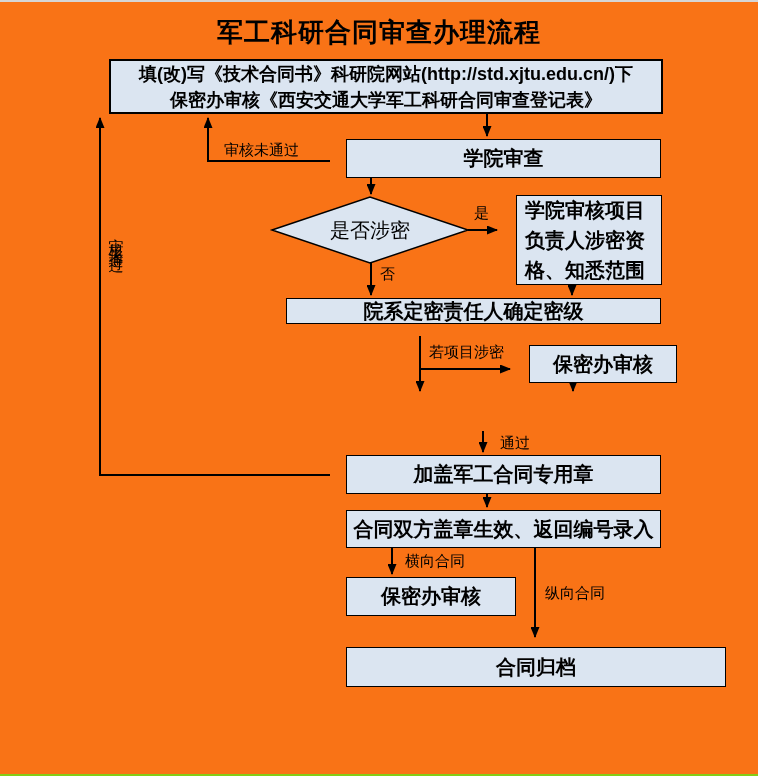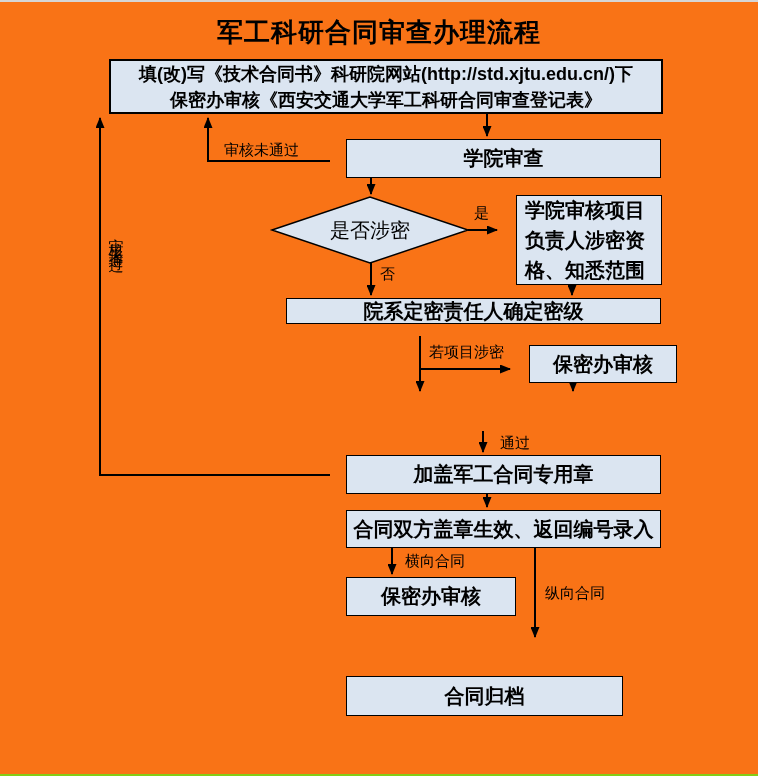--- a/index.html
+++ b/index.html
@@ -102,21 +102,21 @@
 
   <div class="node" style="left:513px;top:343px;width:148px;height:38px">保密办审核</div>
 
 
   <div class="node" style="left:330px;top:453px;width:315px;height:39px">加盖军工合同专用章</div>
 
   <div class="node" style="left:330px;top:508px;width:315px;height:38px">合同双方盖章生效、返回编号录入</div>
 
   <div class="node" style="left:330px;top:575px;width:170px;height:39px">保密办审核</div>
 
-  <div class="node" style="left:330px;top:674px;width:277px;height:40px">合同归档</div>
+  <div class="node" style="left:330px;top:645px;width:380px;height:40px">合同归档</div>
 
   <div class="edge-label" style="left:224px;top:139px">审核未通过</div>
 
   <div class="edge-label vertical" style="left:106px;top:224px">审核未通过</div>
 
   <div class="edge-label" style="left:474px;top:202px">是</div>
 
   <div class="edge-label" style="left:380px;top:263px">否</div>
 
   <div class="edge-label" style="left:429px;top:341px">若项目涉密</div>

